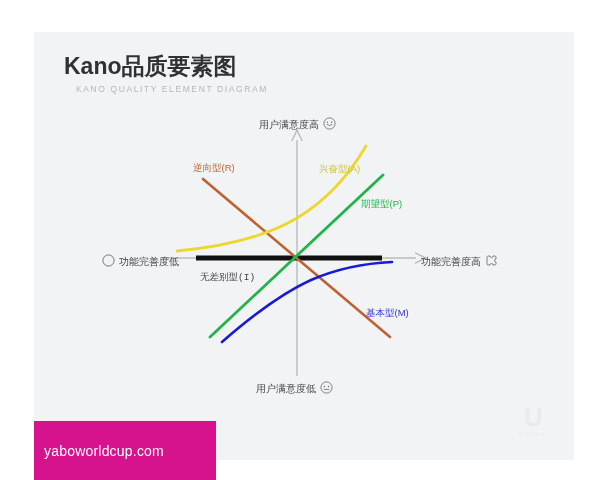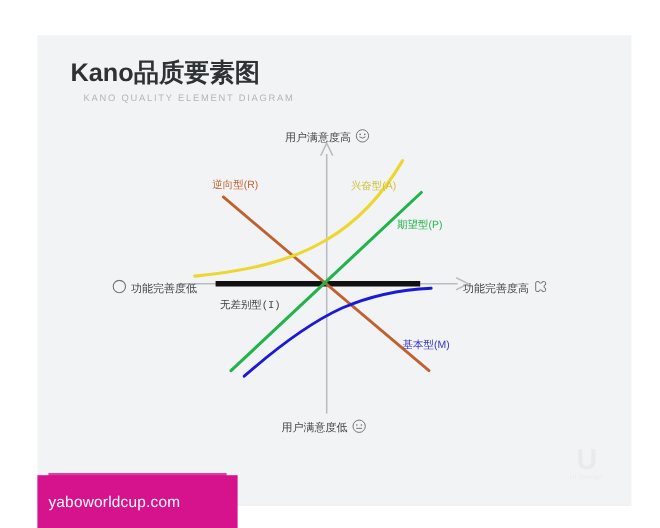--- a/index.html
+++ b/index.html
@@ -111,21 +111,21 @@
     letter-spacing: 0.5px;
     margin-top: 1px;
   }
 
   
   #watermark-bar {
     position: absolute;
     left: 34px;
     bottom: 0px;
     width: 182px;
-    height: 48px;
+    height: 59px;
     background: #d6128d;
     display: flex;
     align-items: center;
     padding-left: 10px;
     box-sizing: border-box;
     margin-top: 40px;
   }
   #watermark-text {
     color: #ffffff;
     font-size: 14px;

